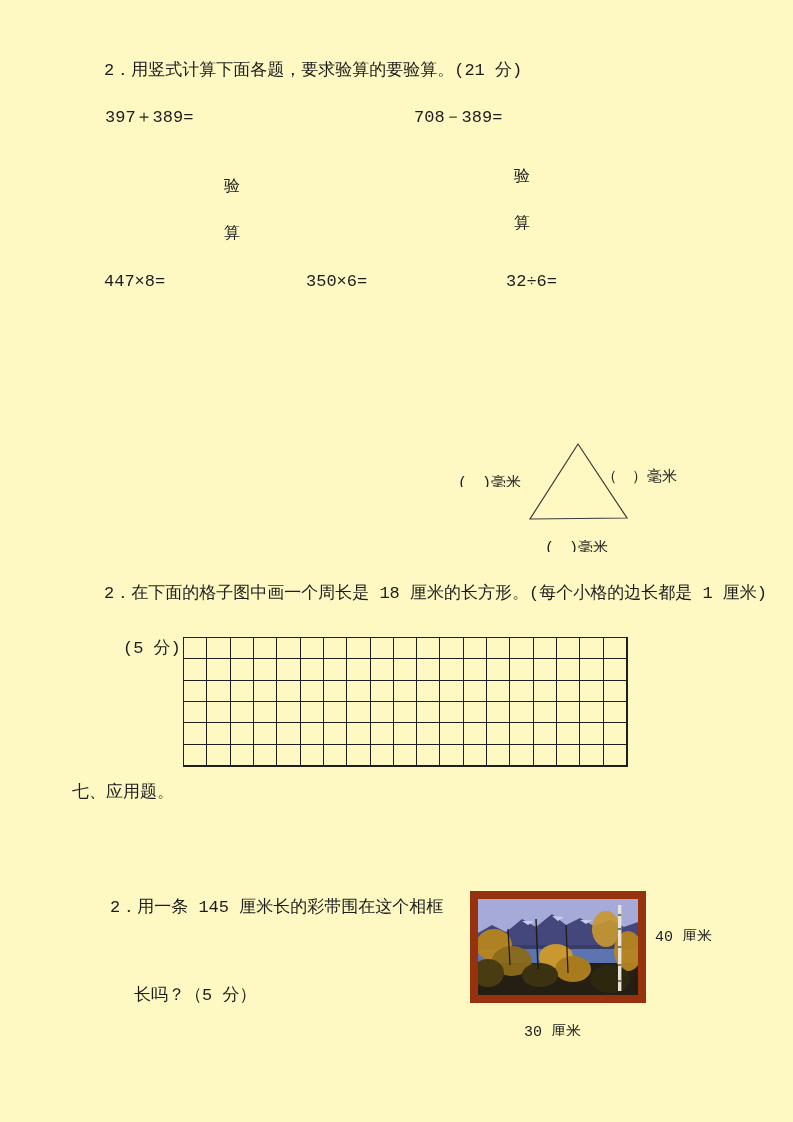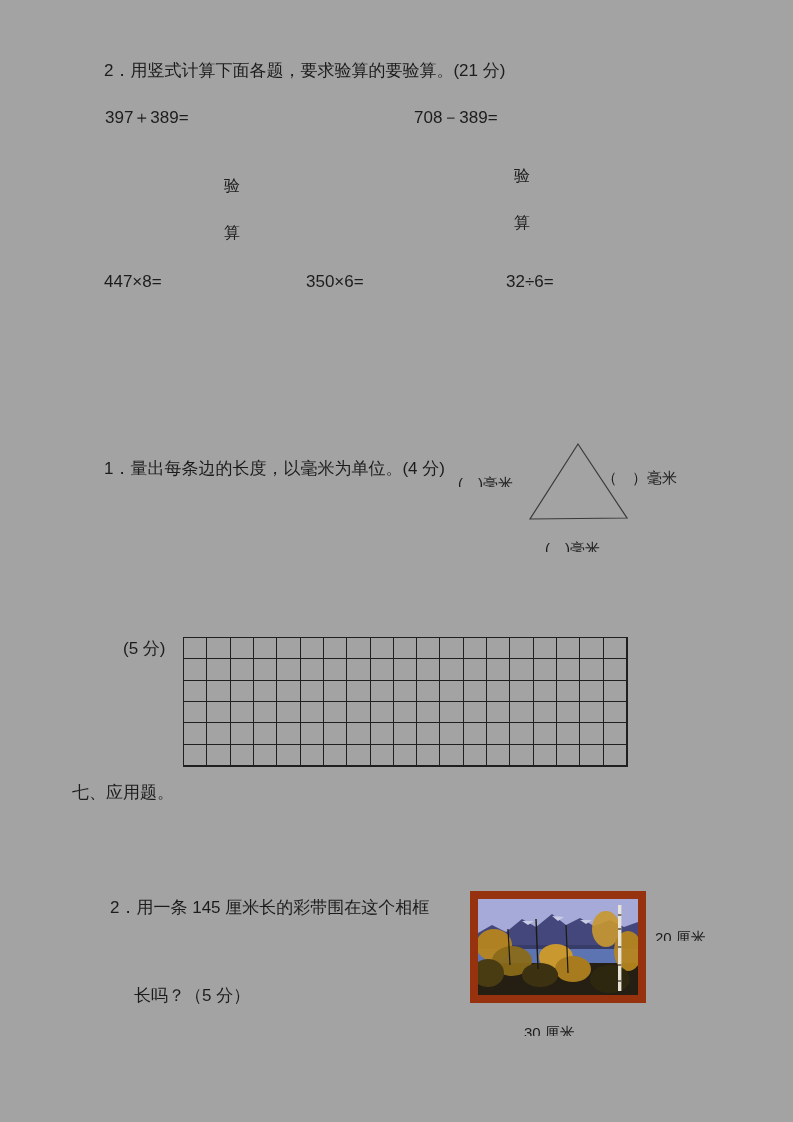--- a/index.html
+++ b/index.html
@@ -1,18 +1,18 @@
 <!DOCTYPE html>
 <html><head>
 <meta charset="utf-8">
 <style>
   html,body{margin:0;padding:0;background:#ffffff;}
   .page{
-    position:relative;width:793px;height:1122px;background:#a3a3a3;
-    font-family:Liberation Sans, sans-serif;
+    position:relative;width:793px;height:1122px;background:#fef9c3;
+    font-family:Liberation Mono, monospace;
     color:#1c1c1c;overflow:hidden;
   }
   .abs{position:absolute;white-space:nowrap;}
   .t17{font-size:17px;line-height:20px;}
   .t15{font-size:15px;line-height:18px;}
   .clip{overflow:hidden;height:12px;}
   .vcol{display:flex;flex-direction:column;gap:26px;font-size:16px;}
   
   .sq-grid{
     position:absolute;left:183px;top:637px;width:445px;height:130px;
@@ -43,32 +43,32 @@
   </div>
   <div class="abs vcol" style="left:514px;top:166px;">
     <span>验</span>
     <span>算</span>
   </div>
 
   <div class="abs t17" style="left:104px;top:272px;">447×8=</div>
   <div class="abs t17" style="left:306px;top:272px;">350×6=</div>
   <div class="abs t17" style="left:506px;top:272px;">32÷6=</div>
 
-  <div class="abs t17" style="left:104px;top:459px;">1．量出每条边的长度，以毫米为单位。(4 分)</div>
 
   <div class="tri-wrap">
     <svg width="102" height="82" viewBox="0 0 102 82">
       <polygon points="50,3 2,78 99,77" fill="none" stroke="#3a3a3a" stroke-width="1.2"></polygon>
     </svg>
   </div>
 
   <div class="abs t15 clip" style="left:458px;top:475px;width:75px;">(　)毫米</div>
   <div class="abs t15" style="left:602px;top:469px;text-align:center;">（　）毫米</div>
   <div class="abs t15 clip" style="left:545px;top:540px;width:75px;">(　)毫米</div>
 
+  <div class="abs t17" style="left:104px;top:584px;">2．在下面的格子图中画一个周长是 18 厘米的长方形。(每个小格的边长都是 1 厘米)</div>
   <div class="abs t17" style="left:123px;top:639px;">(5 分)</div>
 
   <div class="sq-grid" id="sqGrid" style="grid-template-columns: repeat(19, 1fr); grid-template-rows: repeat(6, 1fr);">
       <div class="cell"></div>
       <div class="cell"></div>
       <div class="cell"></div>
       <div class="cell"></div>
       <div class="cell"></div>
       <div class="cell"></div>
       <div class="cell"></div>
@@ -204,16 +204,16 @@
       <ellipse cx="150" cy="52" rx="14" ry="20" fill="#b6851f" opacity="0.95"></ellipse>
       <ellipse cx="132" cy="80" rx="20" ry="14" fill="#2e2710"></ellipse>
       <line x1="58" y1="20" x2="60" y2="70" stroke="#1e1a10" stroke-width="1.4"></line>
       <line x1="88" y1="26" x2="90" y2="74" stroke="#1e1a10" stroke-width="1.2"></line>
       <line x1="30" y1="30" x2="32" y2="66" stroke="#1e1a10" stroke-width="1.2"></line>
       <rect x="140" y="6" width="3.4" height="86" fill="#e8e4da"></rect>
       <path d="M140,16 h3.4 M140,30 h3.4 M140,48 h3.4 M140,66 h3.4 M140,82 h3.4" stroke="#5a5244" stroke-width="1.6"></path>
     </svg>
   </div>
 
-  <div class="abs t15 clip" style="left:655px;top:929px;width:70px;">20 厘米</div>
+  <div class="abs t15 clip" style="left:655px;top:929px;width:70px;">40 厘米</div>
   <div class="abs t15 clip" style="left:524px;top:1024px;width:70px;">30 厘米</div>
 
 </div>
 
 </body></html>

